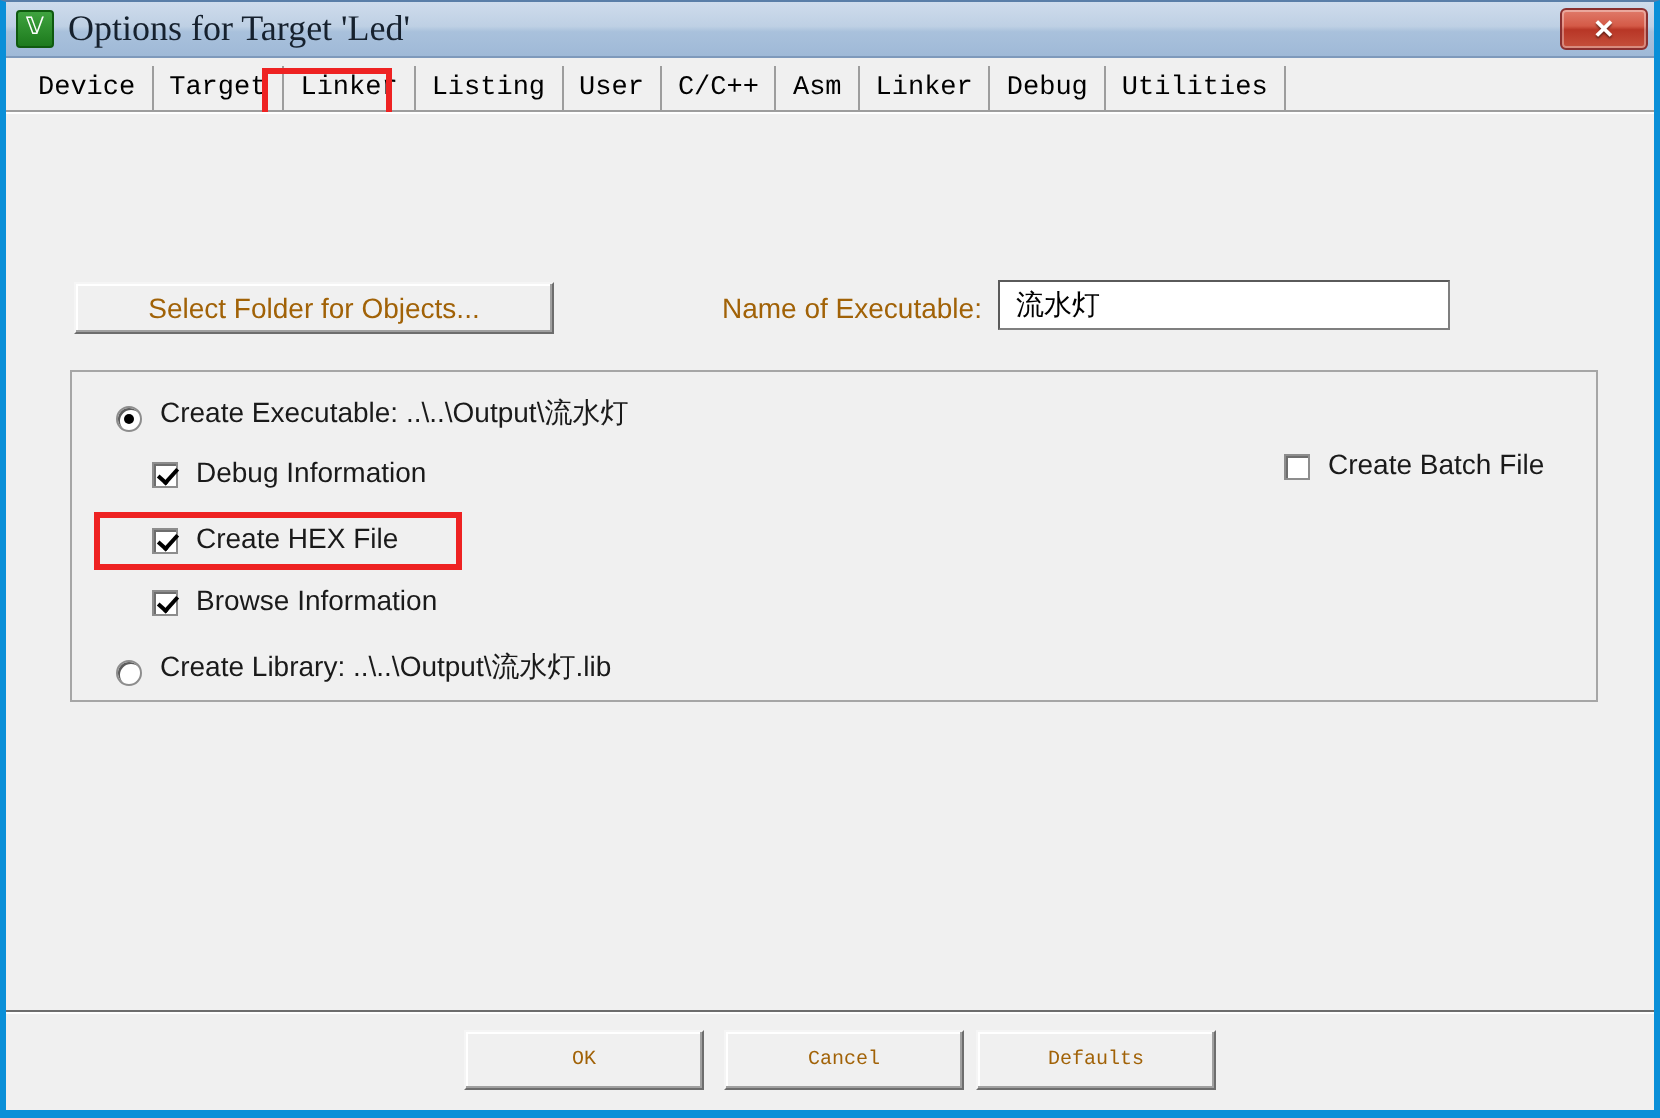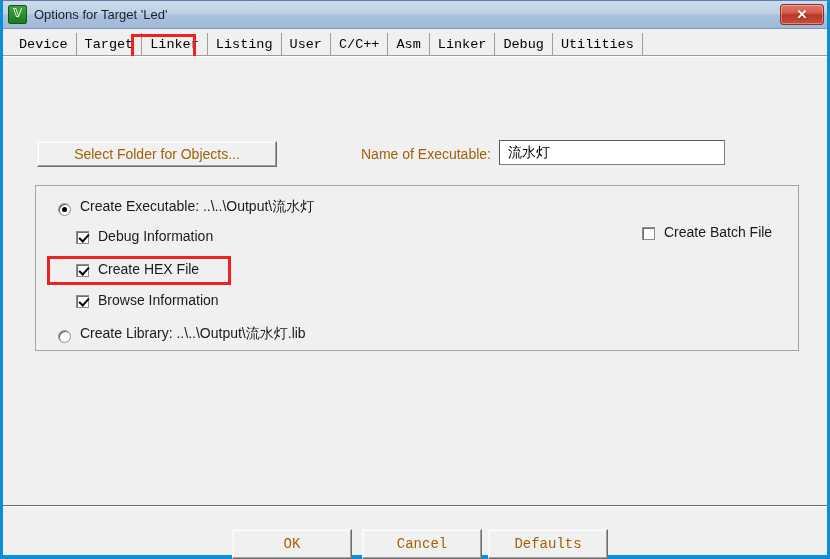--- a/index.html
+++ b/index.html
@@ -53,23 +53,23 @@
     position: absolute;
     left: 0; right: 0; top: -1px;
     text-align: center;
     font-size: 12px;
     font-weight: bold;
     color: #ffffff;
     font-family: "DejaVu Sans", sans-serif;
     line-height: 17px;
   }
   .title-text {
-    font-size: 13px;
+    font-size: 18px;
     color: #16212e;
-    font-family: Liberation Sans, sans-serif;
+    font-family: Liberation Serif, serif;
     white-space: nowrap;
   }
   .close-btn {
     position: absolute;
     right: 3px;
     top: 3px;
     width: 44px;
     height: 21px;
     box-sizing: border-box;
     border: 1px solid #8a3030;
@@ -293,25 +293,25 @@
   }
   .btnrow {
     position: absolute;
     bottom: 8px;
     left: 0;
     right: 0;
     height: 32px;
   }
   .dlg-btn {
     position: absolute;
-    top: 14px;
+    top: 0;
     width: 120px;
     height: 30px;
     font-family: "Liberation Mono", monospace;
-    font-size: 14px;
+    font-size: 10px;
   }
   .b-ok       { left: 229px; }
   .b-cancel   { left: 359px; }
   .b-defaults { left: 485px; }
   .b-help     { left: 700px; width: 115px; }
 </style>
 </head>
 <body>
 
 <div class="window">

